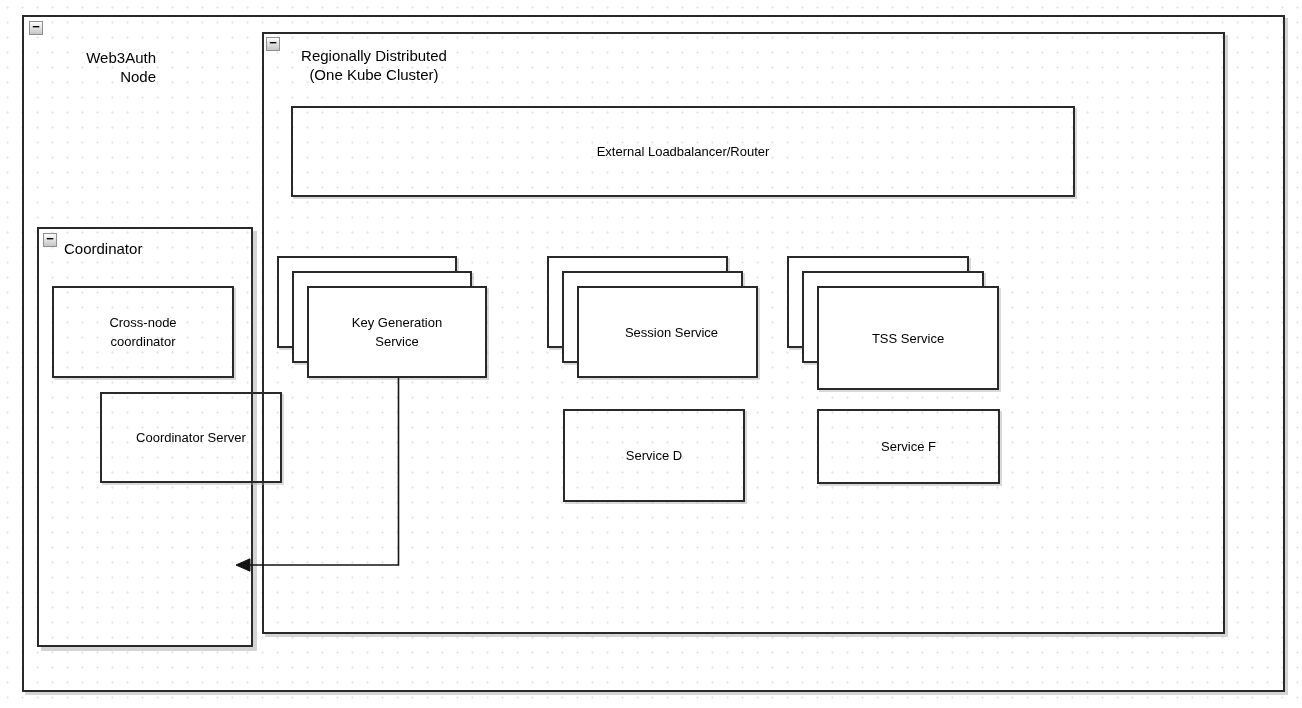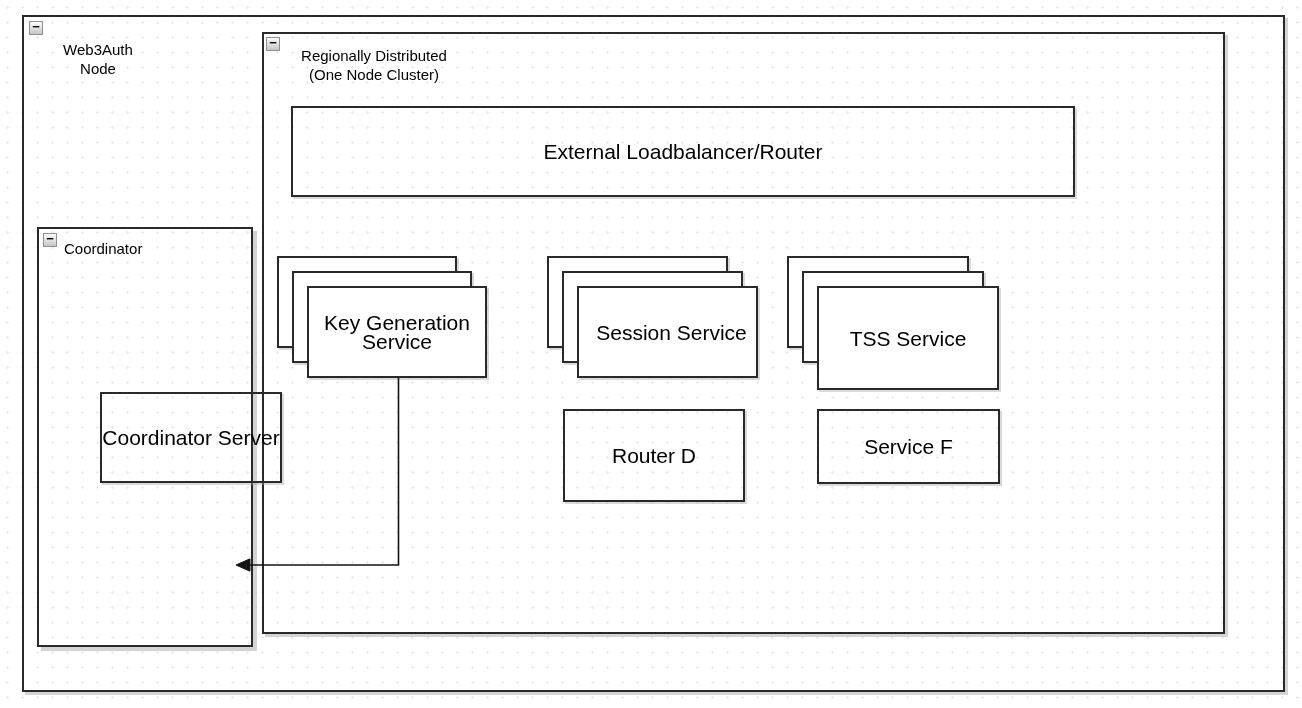--- a/index.html
+++ b/index.html
@@ -20,21 +20,21 @@
     box-sizing: border-box;
     box-shadow: 3px 3px 0 rgba(160,160,160,0.45);
   }
   .shape {
     position: absolute;
     border: 2px solid #292929;
     background: transparent;
     box-sizing: border-box;
     display: flex; align-items: center; justify-content: center;
     text-align: center;
-    font-size: 21px; line-height: 19px;
+    font-size: 13px; line-height: 19px;
     white-space: pre-line;
     box-shadow: 2px 2px 0 rgba(160,160,160,0.4);
   }
   .filled { background: #ffffff; }
   .ctitle {
     position: absolute;
     font-size: 15px; line-height: 19px;
     white-space: pre-line;
   }
   .center { text-align: center; }
@@ -61,54 +61,56 @@
 </style>
 </head>
 <body>
 
 <div class="canvas">
 
   <div class="container" style="left:22px; top:15px; width:1263px; height:677px;"></div>
   <div class="collapse" style="left:29px; top:21px;">
     <span>−</span>
   </div>
-  <div class="ctitle center" style="left:40px; top:40px; width:116px;">Web3Auth
+  <div class="ctitle center" style="left:40px; top:48px; width:116px;text-align:right;">Web3Auth
 Node</div>
 
   <div class="container" style="left:262px; top:32px; width:963px; height:602px;"></div>
   <div class="collapse" style="left:266px; top:37px;">
     <span>−</span>
   </div>
   <div class="ctitle center" style="left:289px; top:46px; width:170px;">Regionally Distributed
-(One Node Cluster)</div>
+(One Kube Cluster)</div>
 
   <div class="shape" style="left:291px; top:106px; width:784px; height:91px;">External Loadbalancer/Router</div>
 
   <div class="shape filled" style="left:277px; top:256px; width:180px; height:92px;"></div>
   <div class="shape filled" style="left:292px; top:271px; width:180px; height:92px;"></div>
   <div class="shape filled" style="left:307px; top:286px; width:180px; height:92px;">Key Generation
 Service</div>
 
   <div class="shape filled" style="left:547px; top:256px; width:181px; height:92px;"></div>
   <div class="shape filled" style="left:562px; top:271px; width:181px; height:92px;"></div>
   <div class="shape filled" style="left:577px; top:286px; width:181px; height:92px;padding-left:8px;">Session Service</div>
 
   <div class="shape filled" style="left:787px; top:256px; width:182px; height:92px;"></div>
   <div class="shape filled" style="left:802px; top:271px; width:182px; height:92px;"></div>
   <div class="shape filled" style="left:817px; top:286px; width:182px; height:104px;">TSS Service</div>
 
-  <div class="shape" style="left:563px; top:409px; width:182px; height:93px;">Router D</div>
+  <div class="shape" style="left:563px; top:409px; width:182px; height:93px;">Service D</div>
   <div class="shape" style="left:817px; top:409px; width:183px; height:75px;">Service F</div>
 
   <div class="container" style="left:37px; top:227px; width:216px; height:420px; box-shadow:4px 4px 0 rgba(160,160,160,0.45);"></div>
   <div class="collapse" style="left:43px; top:233px;">
     <span>−</span>
   </div>
   <div class="ctitle" style="left:64px; top:239px;">Coordinator</div>
 
+  <div class="shape" style="left:52px; top:286px; width:182px; height:92px;">Cross-node
+coordinator</div>
   <div class="shape" style="left:52px; top:392px; width:182px; height:91px;margin-left:48px;">Coordinator Server</div>
 
   <svg class="edge-layer" viewBox="0 0 1302 708" xmlns="http://www.w3.org/2000/svg">
     <path d="M 398.5 378 L 398.5 565 L 250 565" fill="none" stroke="#141414" stroke-width="1.6"></path>
     <polygon points="236,565 250,558.8 250,571.2" fill="#141414" stroke="#141414"></polygon>
   </svg>
 
 </div>
 
 </body></html>

